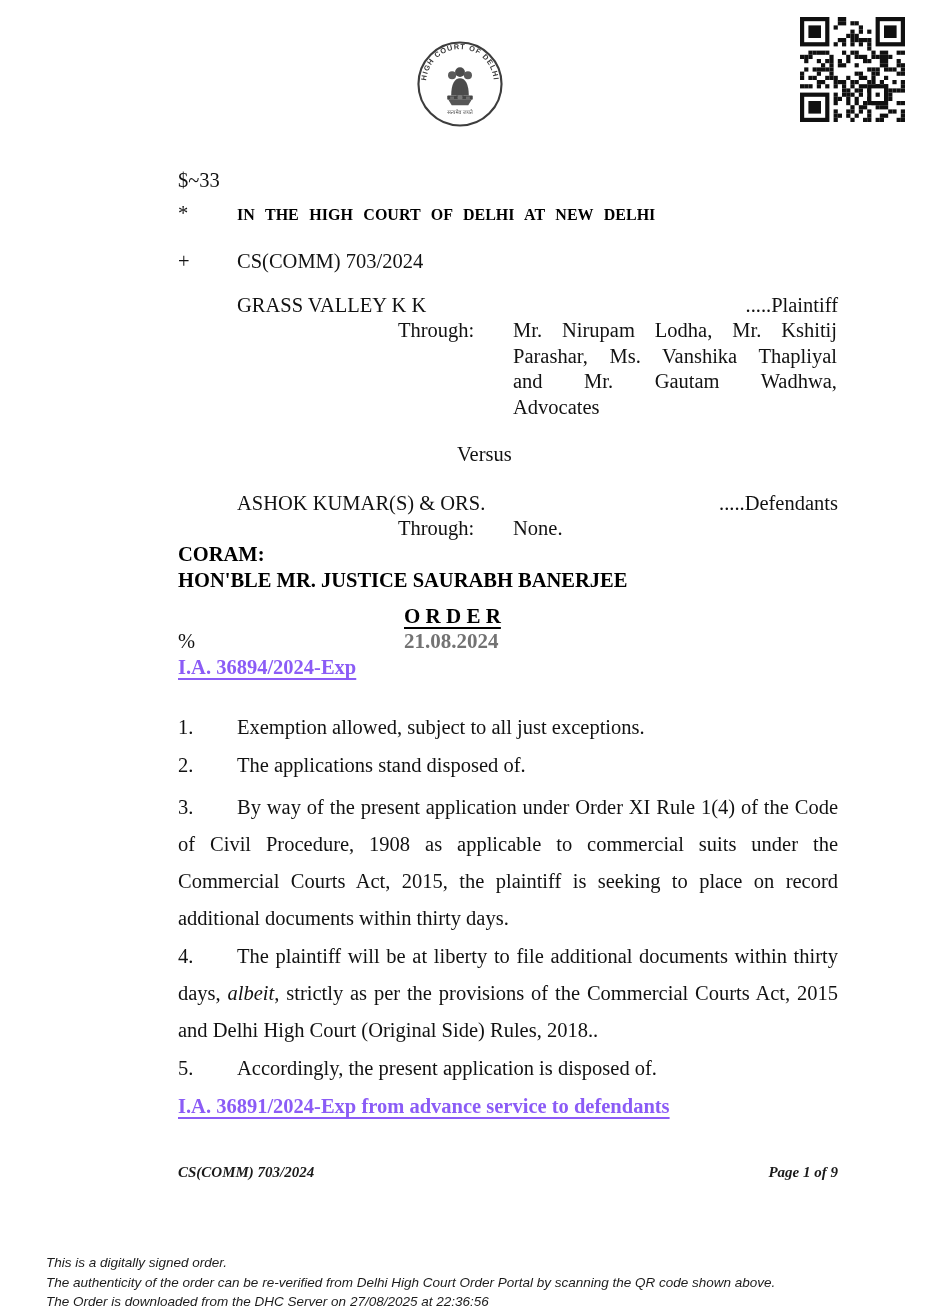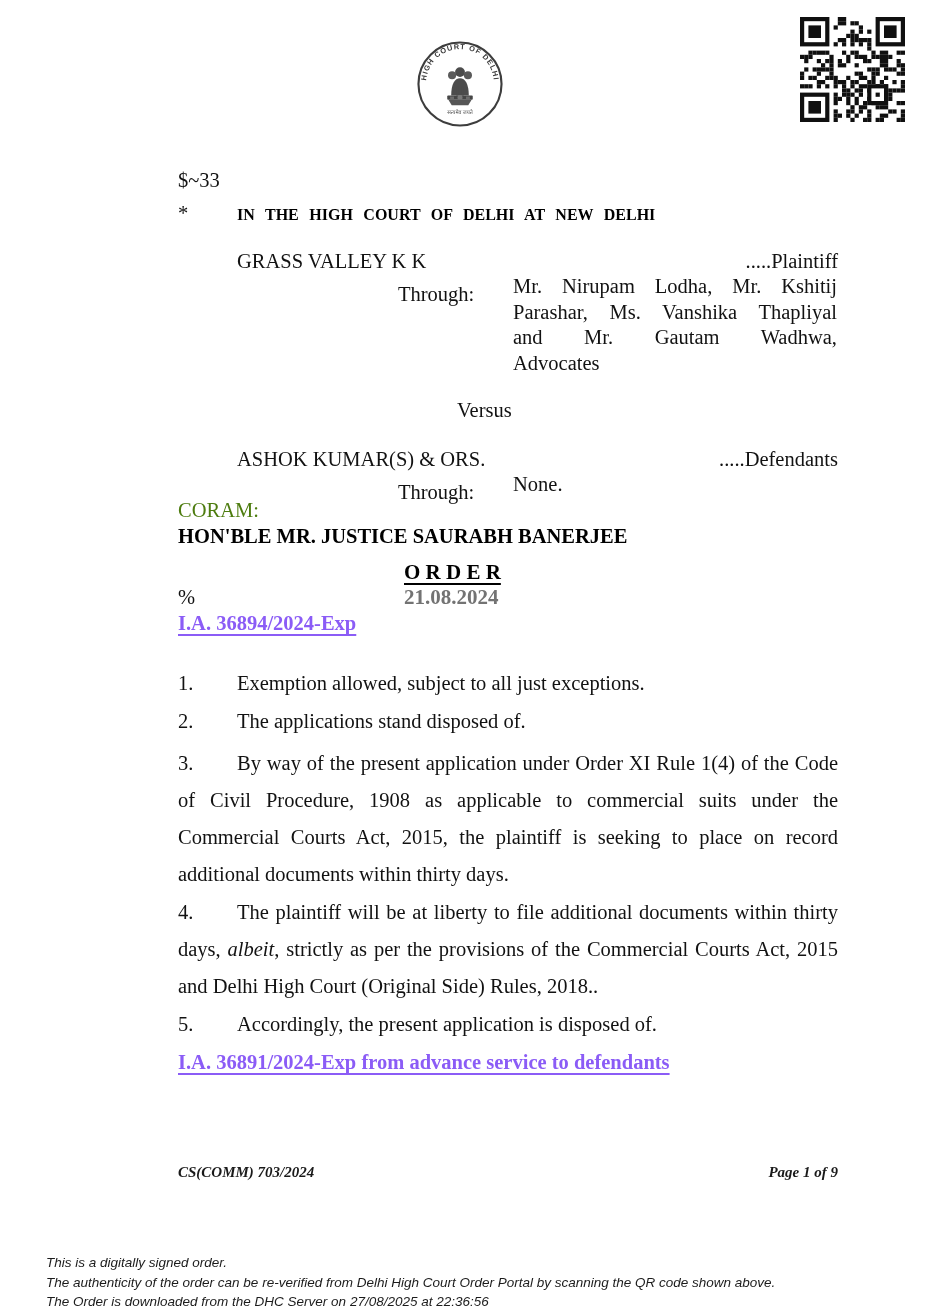--- a/index.html
+++ b/index.html
@@ -28,32 +28,32 @@
   .title-row { margin-top:5px; line-height:30px; }
   .court-title { font-weight:bold; font-size:16px; word-spacing:6.5px; color:#000; }
   .case-row { margin-top:19px; }
 
   .party-row { display:flex; justify-content:space-between; }
   .party-row .party-name { padding-left:59px; }
   .party-plaintiff { margin-top:19px; }
   .party-defendant { margin-top:24px; }
 
   .through-row { position:relative; min-height:25px; }
-  .through-label { position:absolute; left:220px; top:8px; }
+  .through-label { position:absolute; left:220px; top:0; }
   .counsel {
     margin-left:335px; width:324px;
     white-space:pre-line; text-align:justify; text-align-last:justify;
     line-height:25.5px;
   }
   .counsel-none { margin-left:335px; }
 
   .versus-row { margin-top:21px; line-height:26px; }
   .versus-row span { margin-left:279px; }
 
-  .coram-label { font-weight:normal; line-height:26px; color:#4d7c0f; }
+  .coram-label { font-weight:bold; line-height:26px; color:#000000; }
   .judge { font-weight:bold; line-height:27px; color:#000; }
 
   .order-heading-row { margin-top:9px; line-height:26px; }
   .order-heading { margin-left:226px; font-weight:bold; font-size:21px; color:#000; }
   .date-row { position:relative; line-height:25px; }
   .order-date { position:absolute; left:226px; font-weight:bold; font-size:21px; color:#737373; }
 
   .ia-heading { font-weight:bold; line-height:27px; color:#8b5cf6; }
   .ia-heading.sp { margin-top:4px; line-height:30px; }
 
@@ -316,20 +316,23 @@
   <div class="doc">
 
     <div>
       <span>$~33</span>
     </div>
 
     <div class="title-row">
       <span class="ind">*</span><span class="court-title">IN THE HIGH COURT OF DELHI AT NEW DELHI</span>
     </div>
 
+    <div class="case-row">
+      <span class="ind">+</span><span>CS(COMM) 703/2024</span>
+    </div>
 
     <div class="party-row party-plaintiff">
       <span class="party-name">GRASS VALLEY K K</span>
       <span>.....Plaintiff</span>
     </div>
 
     <div class="through-row">
       <span class="through-label">Through:</span>
       <div class="counsel">Mr. Nirupam Lodha, Mr. Kshitij
 Parashar, Ms. Vanshika Thapliyal

